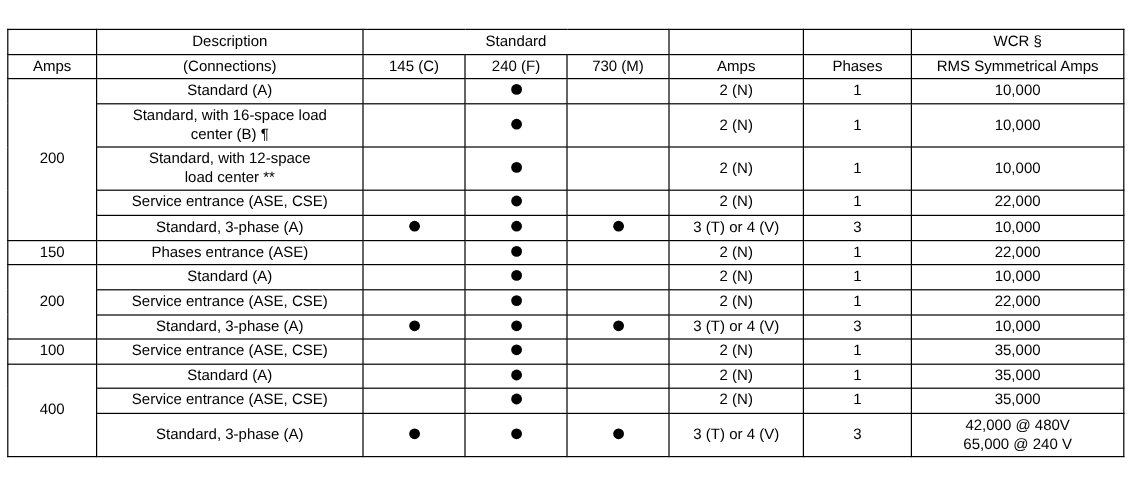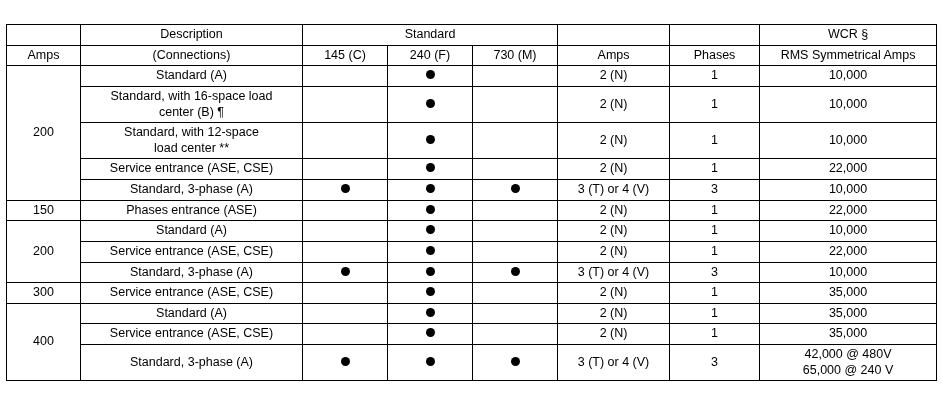--- a/index.html
+++ b/index.html
@@ -183,21 +183,21 @@
         <tr>
           <td class="desc-cell">Standard, 3-phase (A)</td>
           <td class="blank-cell"><span class="dot"></span></td>
           <td class="blank-cell"><span class="dot"></span></td>
           <td class="blank-cell"><span class="dot"></span></td>
           <td>3 (T) or 4 (V)</td>
           <td>3</td>
           <td>10,000</td>
         </tr>
         <tr>
-          <td class="amps-cell" rowspan="1">300</td>
+          <td class="amps-cell" rowspan="1">100</td>
           <td class="desc-cell">Service entrance (ASE, CSE)</td>
           <td class="blank-cell"></td>
           <td class="blank-cell"><span class="dot"></span></td>
           <td class="blank-cell"></td>
           <td>2 (N)</td>
           <td>1</td>
           <td>35,000</td>
         </tr>
         <tr>
           <td class="amps-cell" rowspan="3">400</td>

